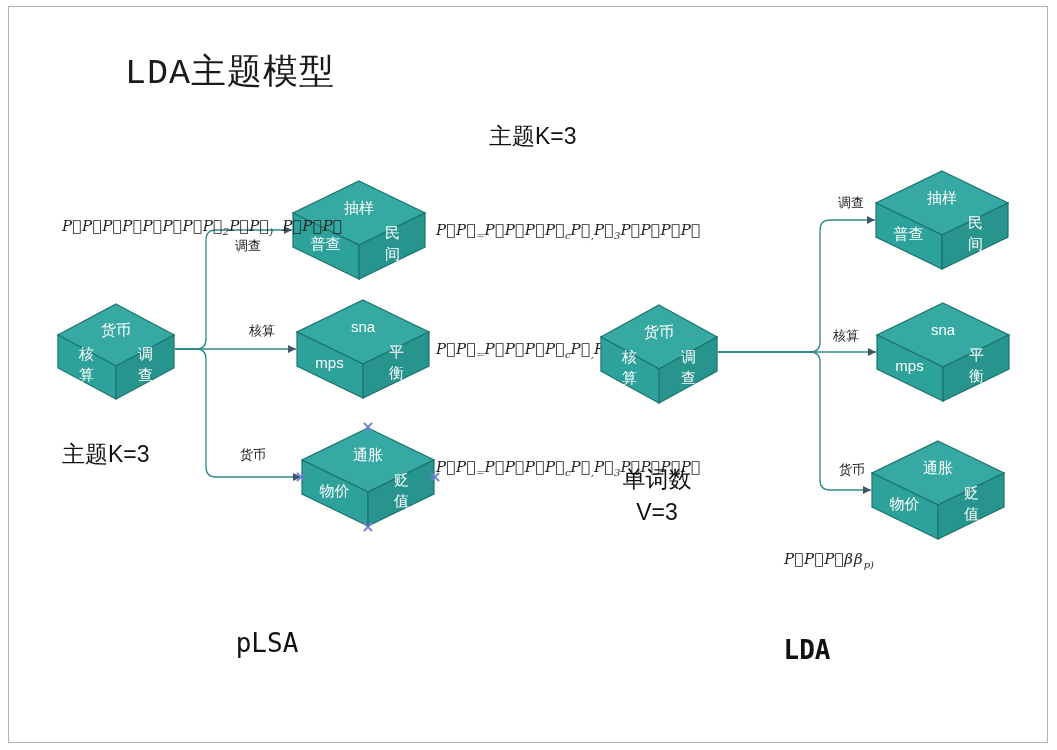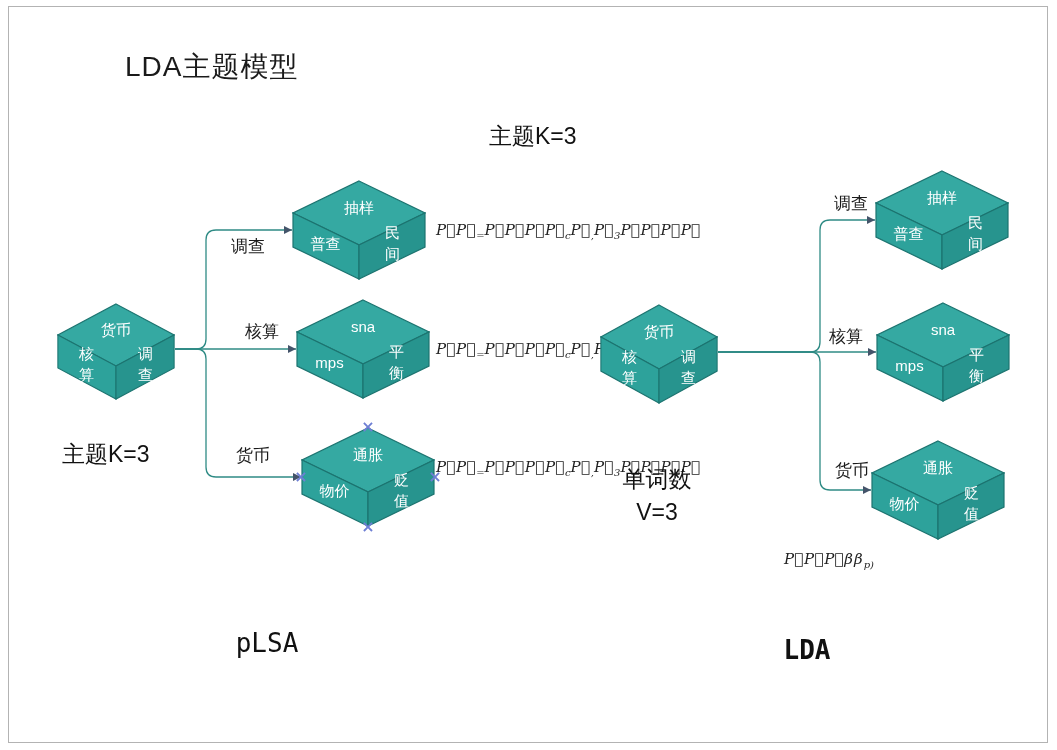--- a/index.html
+++ b/index.html
@@ -1,24 +1,24 @@
 <!DOCTYPE html>
 <html><head>
 <meta charset="utf-8">
 <style>
   html,body{margin:0;padding:0;background:#fff;}
   .canvas{position:relative;width:1057px;height:750px;background:#ffffff;overflow:hidden;
           font-family:"Liberation Sans",sans-serif;color:#1a1a1a;}
   .page-border{position:absolute;left:8px;top:6px;right:9px;bottom:7px;border:1px solid #b3b3b3;}
-  .page-title{position:absolute;left:125px;top:48px;font-size:28px;letter-spacing:1px;color:#1a1a1a;}
+  .page-title{position:absolute;left:125px;top:48px;font-size:35px;letter-spacing:1px;color:#1a1a1a;font-family:Liberation Mono, monospace;}
   .note{position:absolute;font-size:23px;color:#111;}
   .note-center{transform:translate(-50%,-50%);text-align:center;white-space:pre-line;line-height:1.45;}
   .caption{position:absolute;transform:translate(-50%,-50%);font-family:"DejaVu Sans Mono",monospace;
            font-size:26px;color:#111;}
-  .conn-label{position:absolute;transform:translate(-50%,-50%);font-size:17px;color:#1a1a1a;white-space:nowrap;}
+  .conn-label{position:absolute;transform:translate(-50%,-50%);font-size:13px;color:#1a1a1a;white-space:nowrap;}
   .cube{position:absolute;}
   .cube svg{position:absolute;left:0;top:0;width:100%;height:100%;}
   .f-top{fill:#35A9A2;stroke:#1C7470;stroke-width:1.2;}
   .f-left{fill:#2DA29B;stroke:#1C7470;stroke-width:1.2;}
   .f-right{fill:#27948E;stroke:#1C7470;stroke-width:1.2;}
   .lbl{position:absolute;transform:translate(-50%,-50%);color:#fff;font-size:15px;
        white-space:pre-line;text-align:center;line-height:1.4;}
   .lbl-top{left:50%;top:27%;}
   .lbl-left{left:25%;top:63%;}
   .lbl-right{left:75%;top:63%;}
@@ -105,20 +105,23 @@
 
   <span class="handle" style="left:368px;top:427px;">×</span>
   <span class="handle" style="left:435px;top:477px;">×</span>
   <span class="handle" style="left:368px;top:527px;">×</span>
   <span class="handle" style="left:301px;top:477px;">×</span>
 
   <div class="conn-label" style="left:248px;top:246px;">调查</div>
   <div class="conn-label" style="left:262px;top:331px;">核算</div>
   <div class="conn-label" style="left:253px;top:455px;">货币</div>
 
+  <div class="formula" style="left:62px;top:217px;">
+    <span>P⃗P⃗P⃗P⃗P⃗P⃗P⃗P⃗</span><sub>2</sub><span>P⃗P⃗</span><sub>)</sub><span class="gap">P⃗P⃗P⃗</span>
+  </div>
 
   <div class="formula" style="left:436px;top:221px;">
     <span>P⃗P⃗</span><sub>=</sub><span>P⃗P⃗P⃗P⃗</span><sub>c</sub><span>P⃗</span><sub>,</sub><span>P⃗</span><sub>3</sub><span>P⃗P⃗P⃗P⃗</span>
   </div>
 
   <div class="formula" style="left:436px;top:340px;">
     <span>P⃗P⃗</span><sub>=</sub><span>P⃗P⃗P⃗P⃗</span><sub>c</sub><span>P⃗</span><sub>,</sub><span>P⃗</span><sub>3</sub><span>P⃗P⃗P⃗P⃗</span>
   </div>
 
   <div class="formula" style="left:436px;top:458px;">

